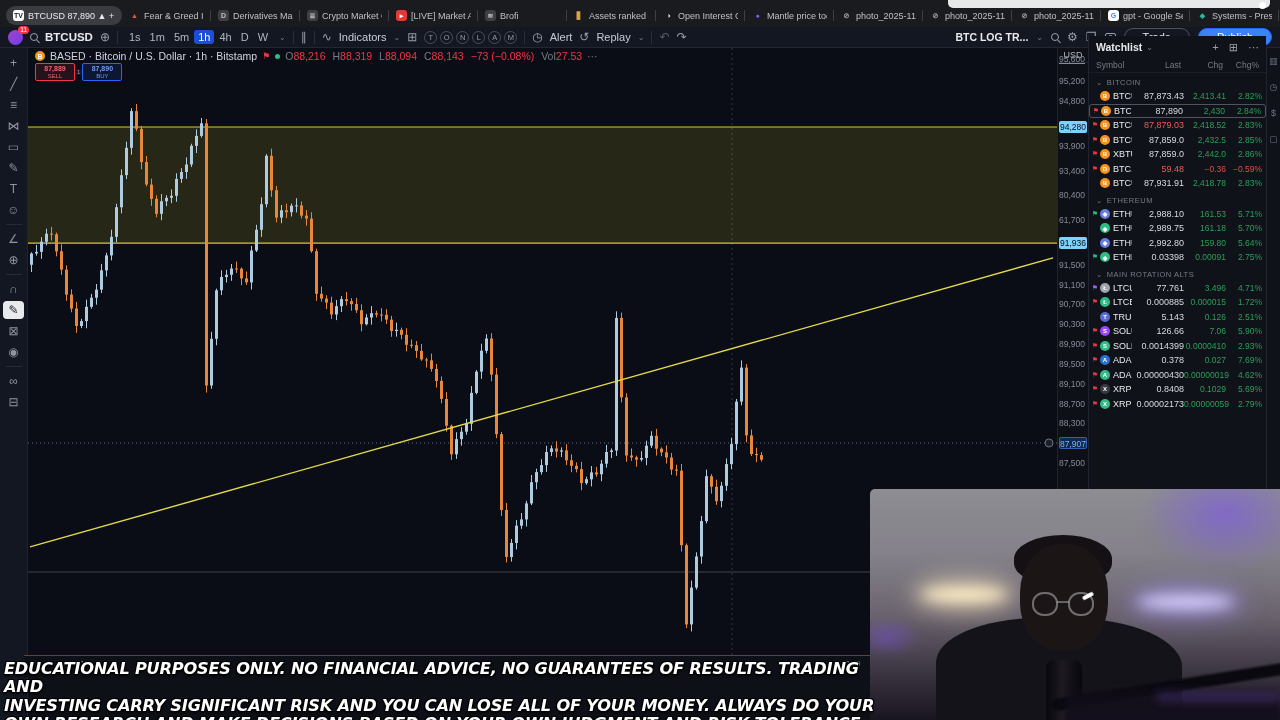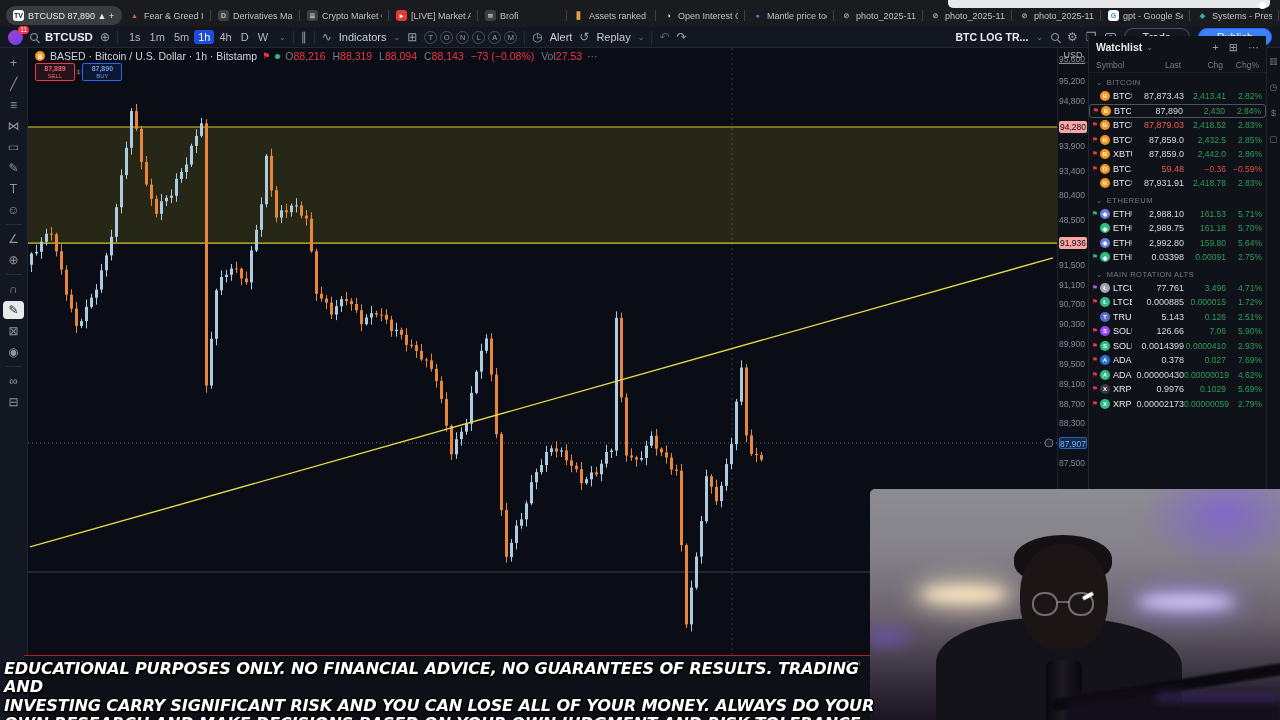--- a/index.html
+++ b/index.html
@@ -53,21 +53,21 @@
   .ow .p{font-size:7px;font-weight:bold}.ow .l{font-size:6px}
   .ow.sell{border:1px solid #f23645;background:rgba(242,54,69,.12);color:#f26470}
   .ow.buy{border:1px solid #2962ff;background:rgba(41,98,255,.12);color:#6f9bf5}
   .ow-spread{font-size:6px;color:#9a9ea9;padding:0 2px;background:#16191f}
 
   
   #paxis{left:1057px;top:48px;width:31px;height:627px;background:#0d1017;border-left:1px solid #1f2430;font-size:8.5px}
   #paxis .cur{position:absolute;top:2px;left:0;right:0;text-align:center;color:#b2b5be;border-bottom:1px solid #22262f;padding-bottom:2px;font-size:9px}
   .ptick{position:absolute;right:3px;color:#868b98}
   .plabel{position:absolute;right:1px;left:1px;text-align:center;border-radius:2px;height:12px;line-height:12px;font-size:8.5px;z-index:3}
-  .plabel.yellow{background:#fca5a5;color:#0b0e16}
+  .plabel.yellow{background:#7dd3fc;color:#0b0e16}
   .plabel.blue{background:#102a50;color:#7fb1f5;border:1px solid #2d62b5}
 
   
   #taxis{left:24px;top:655px;width:1060px;height:22px;background:#0d1017;border-top:1px solid #b91c1c}
   .ttick{position:absolute;top:3px;font-size:8px;color:#9598a1}
 
   
   #watchlist{left:1088px;top:36px;width:178px;height:672px;background:#0f1219;border-left:1px solid #1f2430;font-size:9.5px;display:flex;flex-direction:column}
   #wl-head{display:flex;align-items:center;height:22px;padding:0 7px;gap:4px}
   #wl-head .t{font-weight:bold;color:#e8eaed;font-size:10.5px}
@@ -607,21 +607,21 @@
 
   <div id="paxis" class="abs">
     <div class="cur">USD</div>
     <div id="price-ticks">
         <div class="ptick" style="top: 6px; text-decoration: underline;">95,600</div>
         <div class="ptick" style="top: 28.3877px;">95,200</div>
         <div class="ptick" style="top: 48.2191px;">94,800</div>
         <div class="ptick" style="top: 92.8399px;">93,900</div>
         <div class="ptick" style="top: 117.629px;">93,400</div>
         <div class="ptick" style="top: 142.418px;">80,400</div>
-        <div class="ptick" style="top: 167.208px;">48,500</div>
+        <div class="ptick" style="top: 167.208px;">61,700</div>
         <div class="ptick" style="top: 211.828px;">91,500</div>
         <div class="ptick" style="top: 231.66px;">91,100</div>
         <div class="ptick" style="top: 251.491px;">90,700</div>
         <div class="ptick" style="top: 271.323px;">90,300</div>
         <div class="ptick" style="top: 291.154px;">89,900</div>
         <div class="ptick" style="top: 310.986px;">89,500</div>
         <div class="ptick" style="top: 330.817px;">89,100</div>
         <div class="ptick" style="top: 350.648px;">88,700</div>
         <div class="ptick" style="top: 370.48px;">88,300</div>
         <div class="ptick" style="top: 410.143px;">87,500</div>
@@ -805,21 +805,21 @@
           <span class="wl-ico" style="background: rgb(46, 189, 133);">A</span>
           <span class="wl-sym">ADABTC</span>
           <span class="wl-last">0.00000430</span>
           <span class="wl-chg up">0.00000019</span>
           <span class="wl-chg up">4.62%</span>
         </div>
         <div class="wl-row">
           <span class="wl-flag" style="color: rgb(242, 54, 69);">⚑</span>
           <span class="wl-ico" style="background: rgb(54, 59, 66);">X</span>
           <span class="wl-sym">XRPUSD</span>
-          <span class="wl-last">0.9976</span>
+          <span class="wl-last">0.8408</span>
           <span class="wl-chg up">0.1029</span>
           <span class="wl-chg up">5.69%</span>
         </div>
         <div class="wl-row">
           <span class="wl-flag" style="color: rgb(242, 54, 69);">⚑</span>
           <span class="wl-ico" style="background: rgb(46, 189, 133);">X</span>
           <span class="wl-sym">XRPBTC</span>
           <span class="wl-last">0.00002173</span>
           <span class="wl-chg up">0.00000059</span>
           <span class="wl-chg up">2.79%</span>

